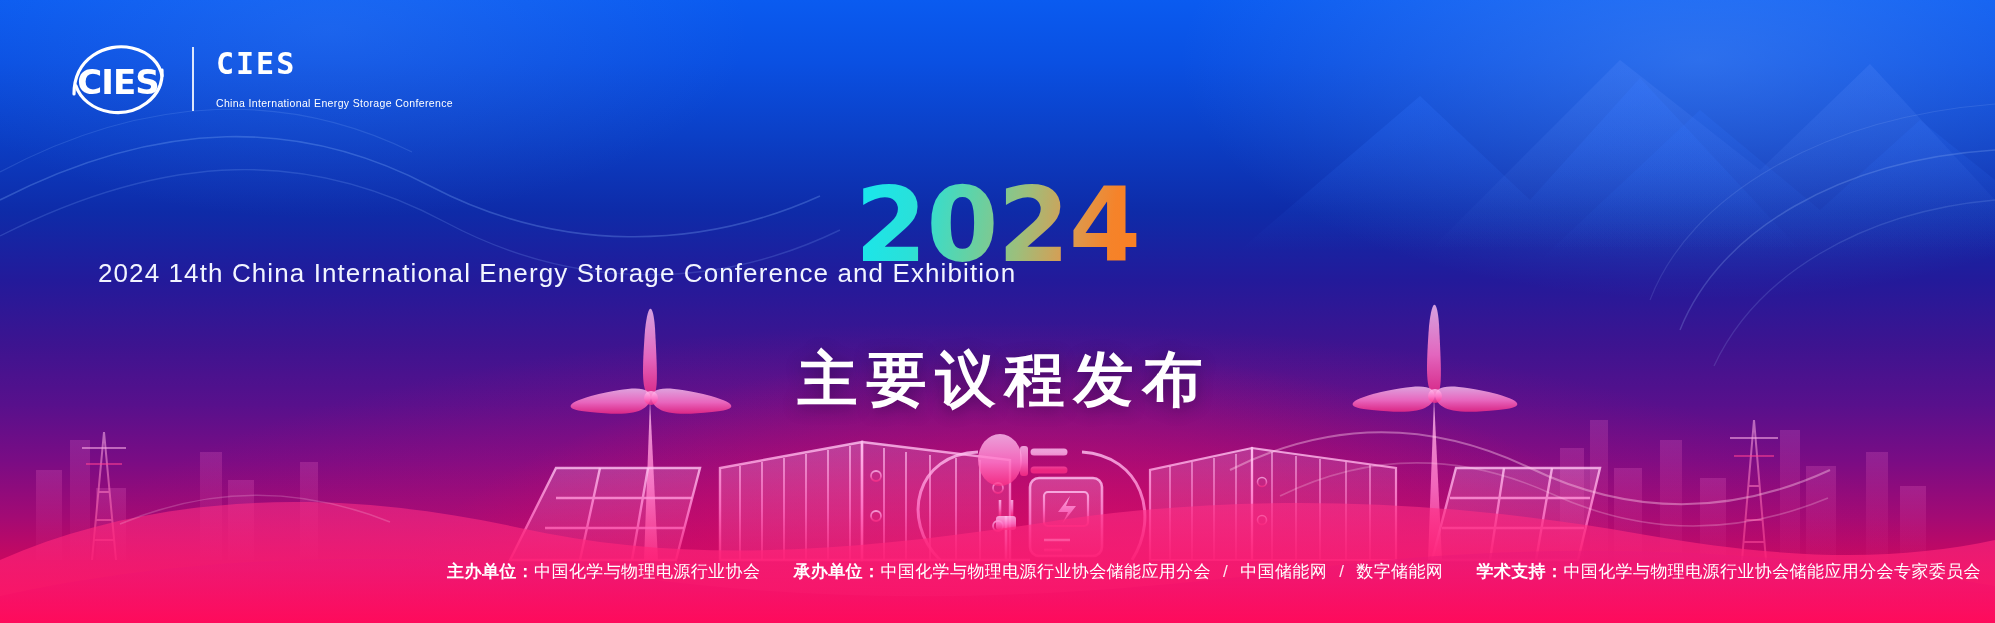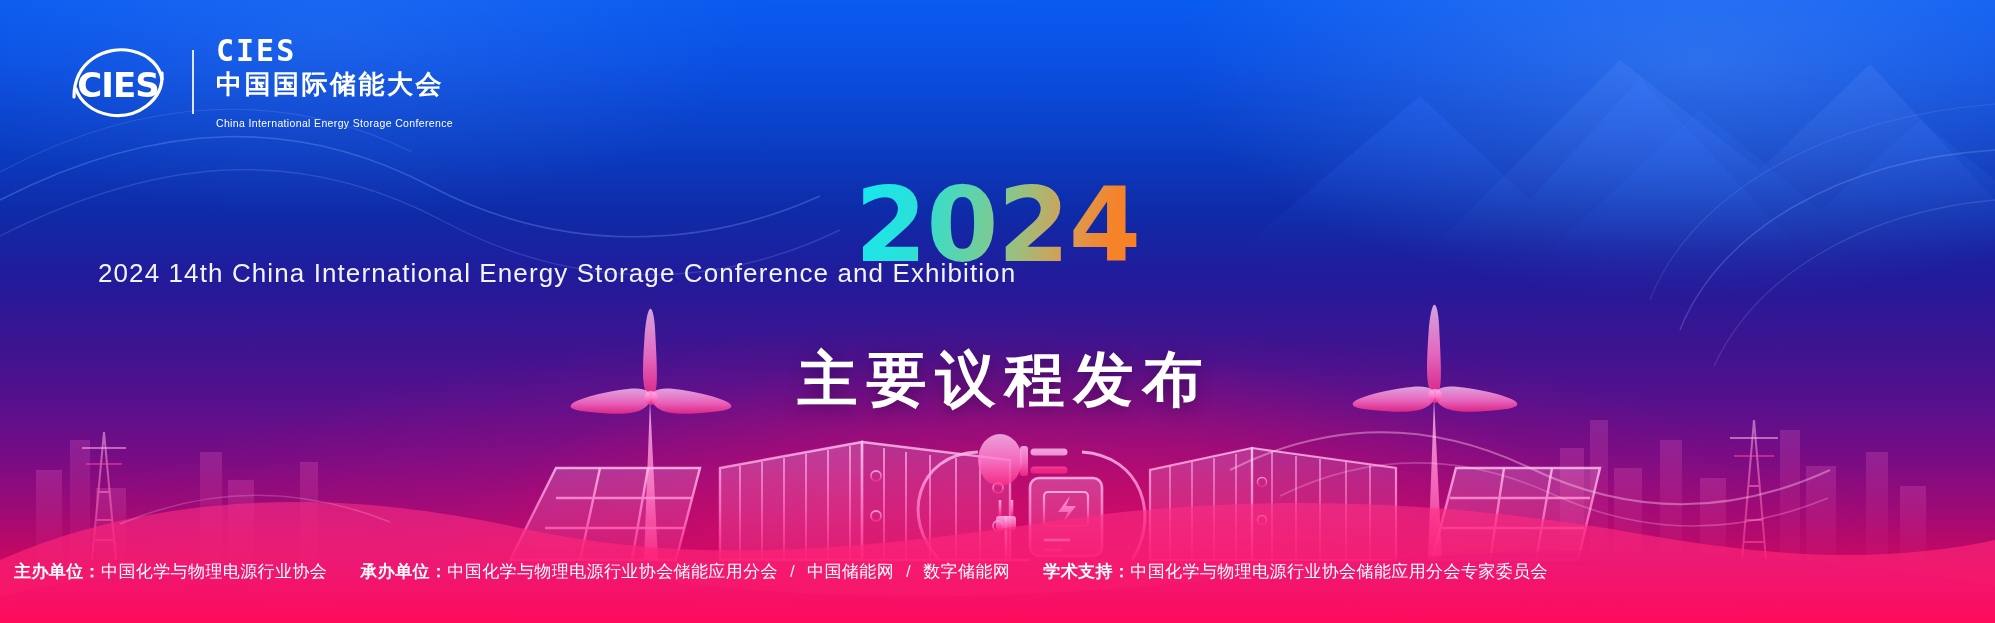--- a/index.html
+++ b/index.html
@@ -53,21 +53,21 @@
   #subtitle-en { position:absolute; top:258px; left:0; width:1995px; z-index:20;
                  font-size:26px; color:#f2f5ff; letter-spacing:1.1px; font-weight:400;
                  padding-left:98px; }
 
   #headline { position:absolute; top:340px; left:0; width:1995px; text-align:center; z-index:20;
               font-size:60px; font-weight:700; color:#fff; letter-spacing:9px;
               font-family:"DejaVu Sans","Liberation Sans",sans-serif;
               text-shadow:0 3px 16px rgba(30,0,50,.45);margin-left:7px; }
 
   
-  #credits { position:absolute; left:0; bottom:40px; width:1995px; text-align:left; z-index:20;
+  #credits { position:absolute; left:0; bottom:40px; width:1995px; text-align:right; z-index:20;
              font-size:17px; color:#ffffff; letter-spacing:.4px; white-space:nowrap; }
   #credits .lbl { font-weight:700; }
   #credits .sep { display:inline-block; padding:0 12px; color:#ffe7f0; }
   #credits .grp { display:inline-block; margin:0 14px; }
   #credits .val { font-weight:400; }
 </style>
 </head>
 <body>
 
 <div id="banner">
@@ -249,21 +249,20 @@
     <div id="logo-mark">
       <svg width="112" height="86" viewBox="0 0 112 86">
         <path d="M12 58 C 12 22, 44 6, 70 12 C 88 16, 98 28, 100 40" fill="none" stroke="#ffffff" stroke-width="3.2" stroke-linecap="round"></path>
         <path d="M100 34 C 102 62, 74 80, 48 76 C 30 73, 18 62, 14 50" fill="none" stroke="#ffffff" stroke-width="3.2" stroke-linecap="round"></path>
         <text x="56" y="58" text-anchor="middle" font-family="DejaVu Sans, Liberation Sans, sans-serif" font-size="34" font-weight="700" fill="#ffffff" letter-spacing="-1">CIES</text>
       </svg>
     </div>
     <div id="logo-divider"></div>
     <div id="logo-text">
       <div id="logo-cies">CIES</div>
-      <div id="logo-cn">中国国际储能大会</div>
       <div id="logo-en">China International Energy Storage Conference</div>
     </div>
   </div>
 
   <div id="title-row">
     <div id="year-2024">2024</div>
   </div>
   <div id="subtitle-en">2024 14th China International Energy Storage Conference and Exhibition</div>
 
   <div id="headline">主要议程发布</div>

